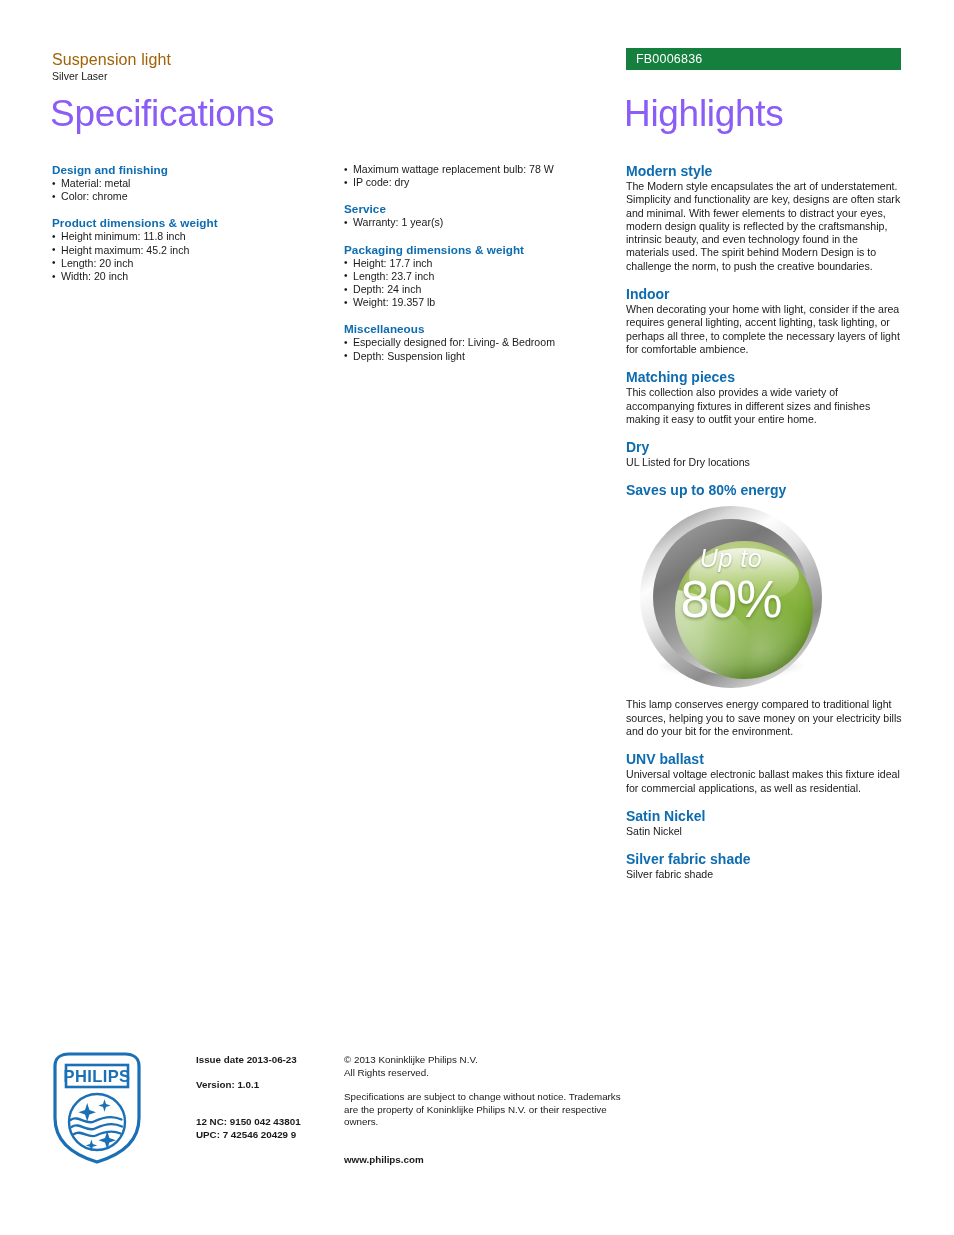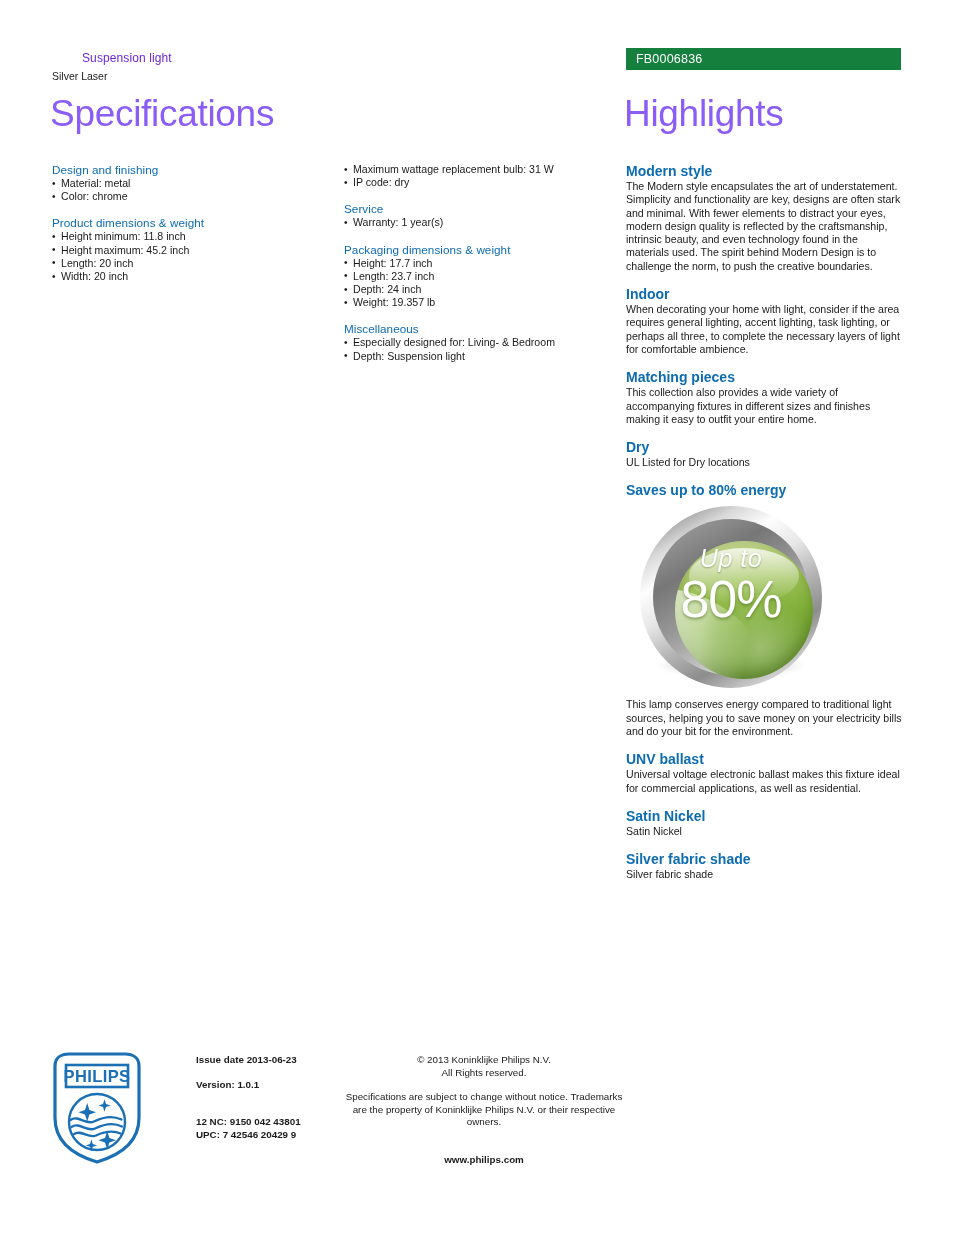--- a/index.html
+++ b/index.html
@@ -21,24 +21,23 @@
     width: 954px;
     height: 1235px;
     overflow: hidden;
   }
 
   
   .product-kicker {
     position: absolute;
     left: 52px;
     top: 51px;
-    font-size: 12px;
-    color: #6d28d9;
+    font-size: 16px;
+    color: #a16207;
     letter-spacing: 0.1px;
-    margin-left: 30px;
   }
   .product-sub {
     position: absolute;
     left: 52px;
     top: 70px;
     font-size: 10.5px;
     color: #1a1a1a;
   }
   .code-banner {
     position: absolute;
@@ -71,21 +70,21 @@
   .col {
     position: absolute;
     top: 163px;
   }
   #col-left  { left: 52px;  width: 280px; }
   #col-mid   { left: 344px; width: 270px; }
   #col-right { left: 626px; width: 277px; }
 
   .sec-head {
     color: #0d6cb0;
-    font-weight: normal;
+    font-weight: bold;
     font-size: 11.7px;
     margin: 0 0 1px 0;
     letter-spacing: 0.05px;
   }
   .block { margin-bottom: 13px; }
   .block:last-child { margin-bottom: 0; }
 
   ul.speclist {
     list-style: none;
     margin: 0;
@@ -210,21 +209,21 @@
     width: 88px;
     height: 112px;
   }
   .foot-col {
     position: absolute;
     font-size: 9.8px;
     line-height: 12.6px;
     color: #1a1a1a;
   }
   #foot-meta { left: 196px; top: 1054px; width: 130px; font-weight: bold; }
-  #foot-legal { left: 344px; top: 1054px; width: 280px; text-align: center; }
+  #foot-legal { left: 344px; top: 1054px; width: 280px; }
   .foot-gap { height: 12px; }
   .foot-gap-lg { height: 25px; }
   .foot-strong { font-weight: bold; }
 </style>
 </head>
 <body>
 
 <div class="page">
 
   <div class="product-kicker">Suspension light</div>
@@ -250,21 +249,21 @@
           <li>Height maximum: 45.2 inch</li>
           <li>Length: 20 inch</li>
           <li>Width: 20 inch</li>
         </ul>
       </div>
     </div>
 
   <div class="col" id="col-mid">
       <div class="block">
         <ul class="speclist">
-          <li>Maximum wattage replacement bulb: 31 W</li>
+          <li>Maximum wattage replacement bulb: 78 W</li>
           <li>IP code: dry</li>
         </ul>
       </div>
       <div class="block">
         <div class="sec-head">Service</div>
         <ul class="speclist">
           <li>Warranty: 1 year(s)</li>
         </ul>
       </div>
       <div class="block">

